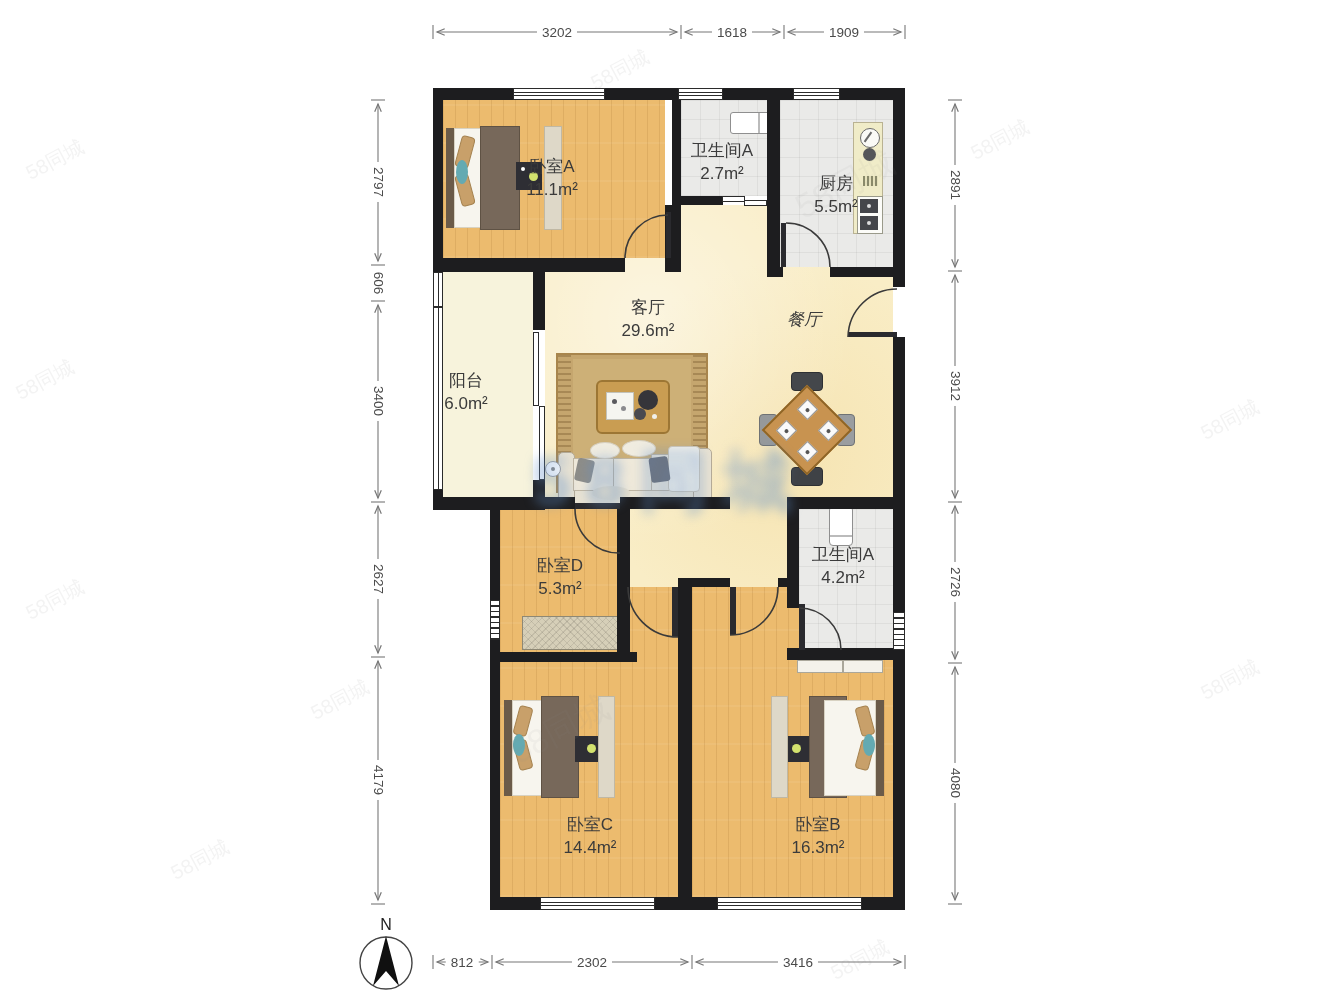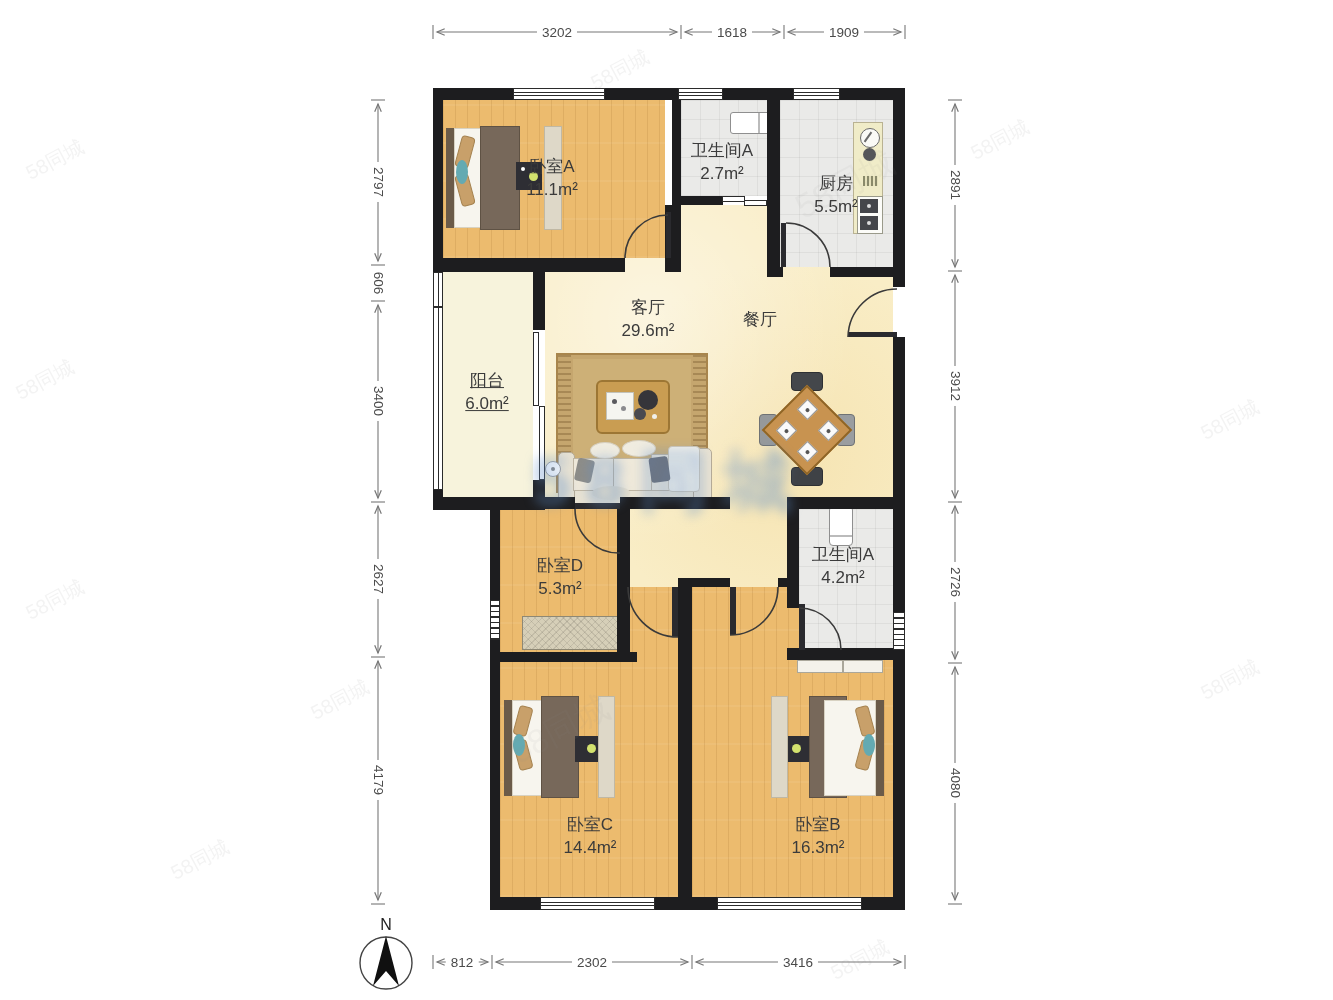--- a/index.html
+++ b/index.html
@@ -297,24 +297,24 @@
     <div>2.7m²</div>
   </div>
   <div class="room-label" style="left:836px;top:196px;">
     <div>厨房</div>
     <div>5.5m²</div>
   </div>
   <div class="room-label" style="left:648px;top:320px;">
     <div>客厅</div>
     <div>29.6m²</div>
   </div>
-  <div class="room-label" style="left:760px;top:320px;">
+  <div class="room-label" style="left:804px;top:320px;font-style:italic;">
     <div>餐厅</div>
   </div>
-  <div class="room-label" style="left:487px;top:393px;text-decoration:underline;">
+  <div class="room-label" style="left:466px;top:393px;">
     <div>阳台</div>
     <div>6.0m²</div>
   </div>
   <div class="room-label" style="left:560px;top:578px;">
     <div>卧室D</div>
     <div>5.3m²</div>
   </div>
   <div class="room-label" style="left:843px;top:567px;">
     <div>卫生间A</div>
     <div>4.2m²</div>

